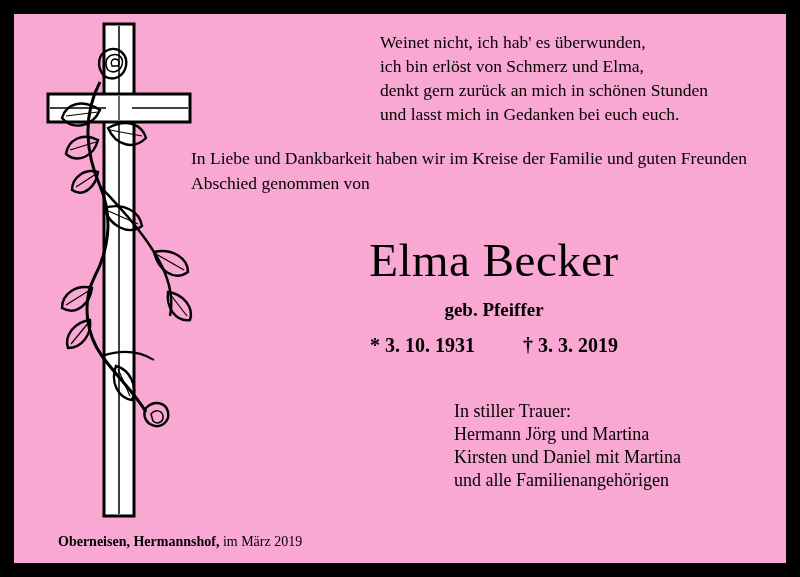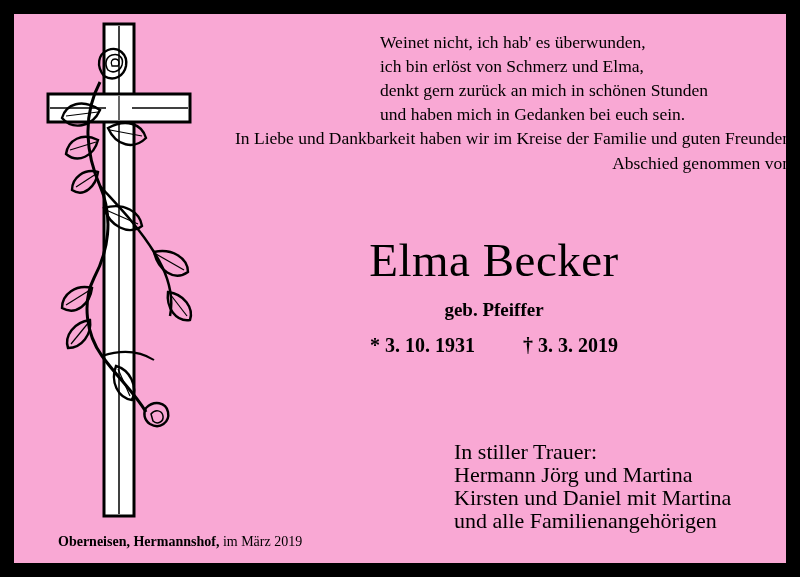--- a/index.html
+++ b/index.html
@@ -47,25 +47,25 @@
     width: 420px;
     font-size: 17.5px;
     line-height: 24px;
     text-align: left;
   }
   .verse div { white-space: nowrap; }
 
   .intro {
     position: absolute;
     left: 177px;
-    top: 112px;
+    top: 132px;
     width: 600px;
     font-size: 17.5px;
     line-height: 25px;
-    text-align: right;
+    text-align: left;
   }
 
   .name {
     position: absolute;
     left: 170px;
     top: 218px;
     width: 620px;
     text-align: center;
     font-size: 47px;
     letter-spacing: 0.5px;
@@ -90,24 +90,23 @@
     font-size: 20px;
     font-weight: bold;
   }
   .dates .born { margin-right: 48px; }
 
   .mourn {
     position: absolute;
     left: 440px;
     top: 386px;
     width: 330px;
-    font-size: 22px;
+    font-size: 18px;
     line-height: 23px;
     text-align: left;
-    margin-top: 40px;
   }
   .mourn .lead { font-weight: normal; }
   .mourn .fam { font-weight: normal; }
 
   .footer {
     position: absolute;
     left: 44px;
     top: 520px;
     font-size: 14px;
   }
@@ -165,21 +164,21 @@
 
         <path d="M104 388 C 112 380, 124 382, 126 392 C 128 402, 118 410, 108 404 C 102 400, 101 393, 104 388 Z" fill="none" stroke="#000000" stroke-width="2.4"></path>
         <path d="M109 394 C 113 389, 120 390, 121 396 C 122 402, 115 405, 111 401 Z" fill="none" stroke="#000000" stroke-width="1.5"></path>
       </svg>
     </div>
 
     <div class="verse">
       <div>Weinet nicht, ich hab' es überwunden,</div>
       <div>ich bin erlöst von Schmerz und Elma,</div>
       <div>denkt gern zurück an mich in schönen Stunden</div>
-      <div>und haben mich in Gedanken bei euch sein.</div>
+      <div>und lasst mich in Gedanken bei euch euch.</div>
     </div>
 
     <div class="intro">In Liebe und Dankbarkeit haben wir im Kreise der Familie und guten Freunden Abschied genommen von</div>
 
     <div class="name">Elma Becker</div>
     <div class="maiden">geb. Pfeiffer</div>
 
     <div class="dates">
       <span class="born">* 3. 10. 1931</span><span class="died">† 3. 3. 2019</span>
     </div>

